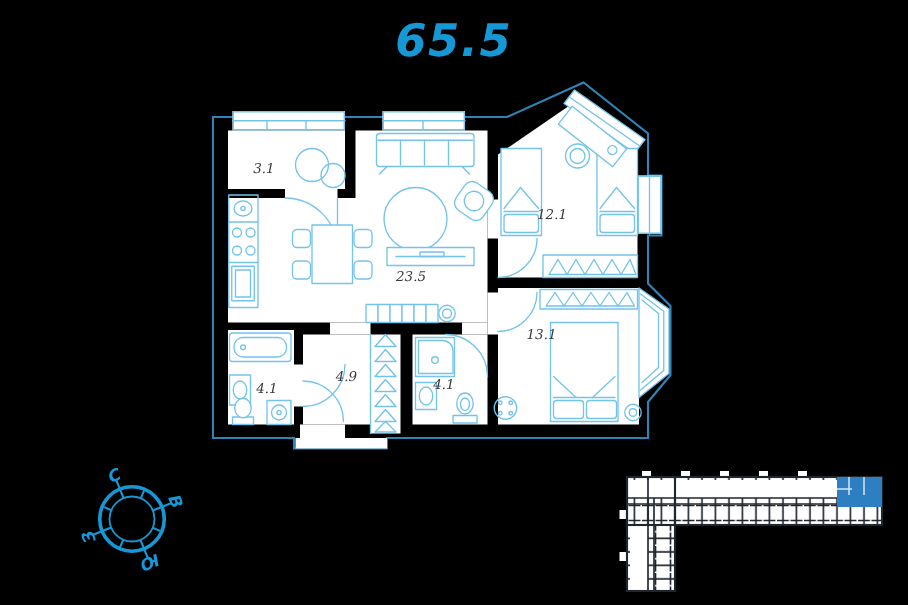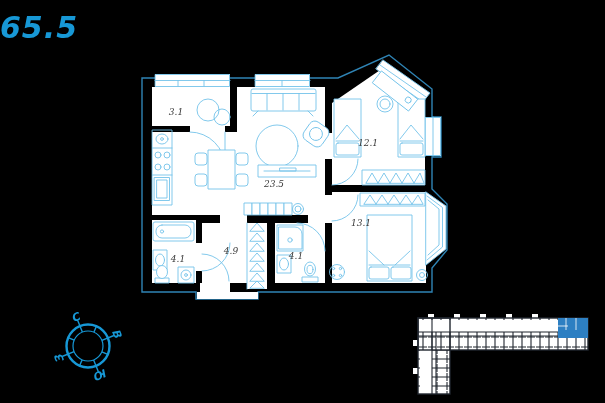--- a/index.html
+++ b/index.html
@@ -1,18 +1,18 @@
 <!DOCTYPE html>
 <html><head>
 <meta charset="utf-8">
 <style>
   html,body{margin:0;padding:0;background:#000;width:605px;height:403px;overflow:hidden;
             font-family:"DejaVu Sans",sans-serif;}
   #page{position:relative;width:605px;height:403px;background:#000;}
-  #area-title{position:absolute;left:0;top:10px;width:605px;text-align:left;
+  #area-title{position:absolute;left:0;top:10px;width:605px;text-align:center;
               font-style:italic;font-weight:600;font-size:30px;letter-spacing:1px;
               color:#1798d6;font-family:"DejaVu Sans",sans-serif;}
   svg{position:absolute;display:block;}
   #plan-svg{left:140px;top:53px;}
   #compass-svg{left:46px;top:304px;}
   #minimap-svg{left:410px;top:310px;}
   .furn{stroke:#74c3ea;stroke-width:0.9;fill:none;stroke-linecap:round;stroke-linejoin:round;}
   .furnw{stroke:#74c3ea;stroke-width:0.9;fill:#ffffff;stroke-linejoin:round;}
   .floor{fill:#ffffff;stroke:none;}
   .roomlbl{font-family:"DejaVu Serif",serif;font-style:italic;font-size:9px;fill:#3a3a3a;

